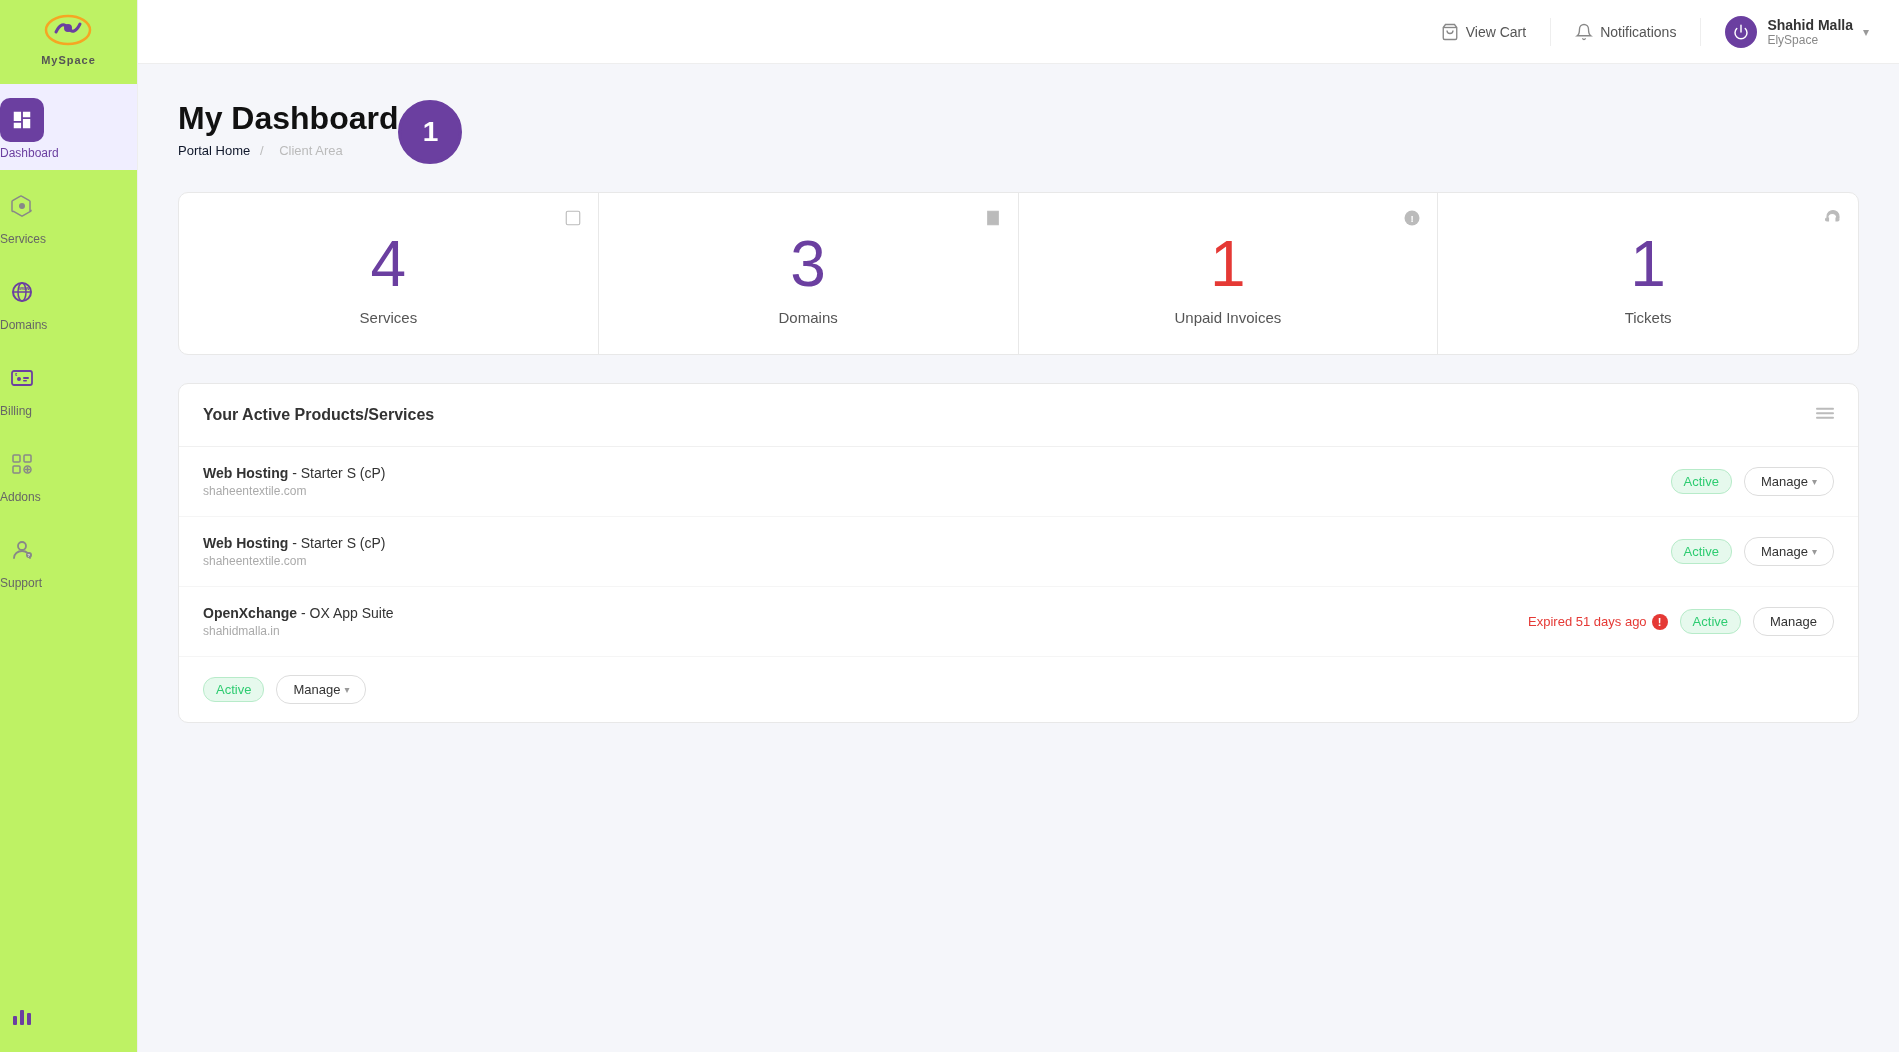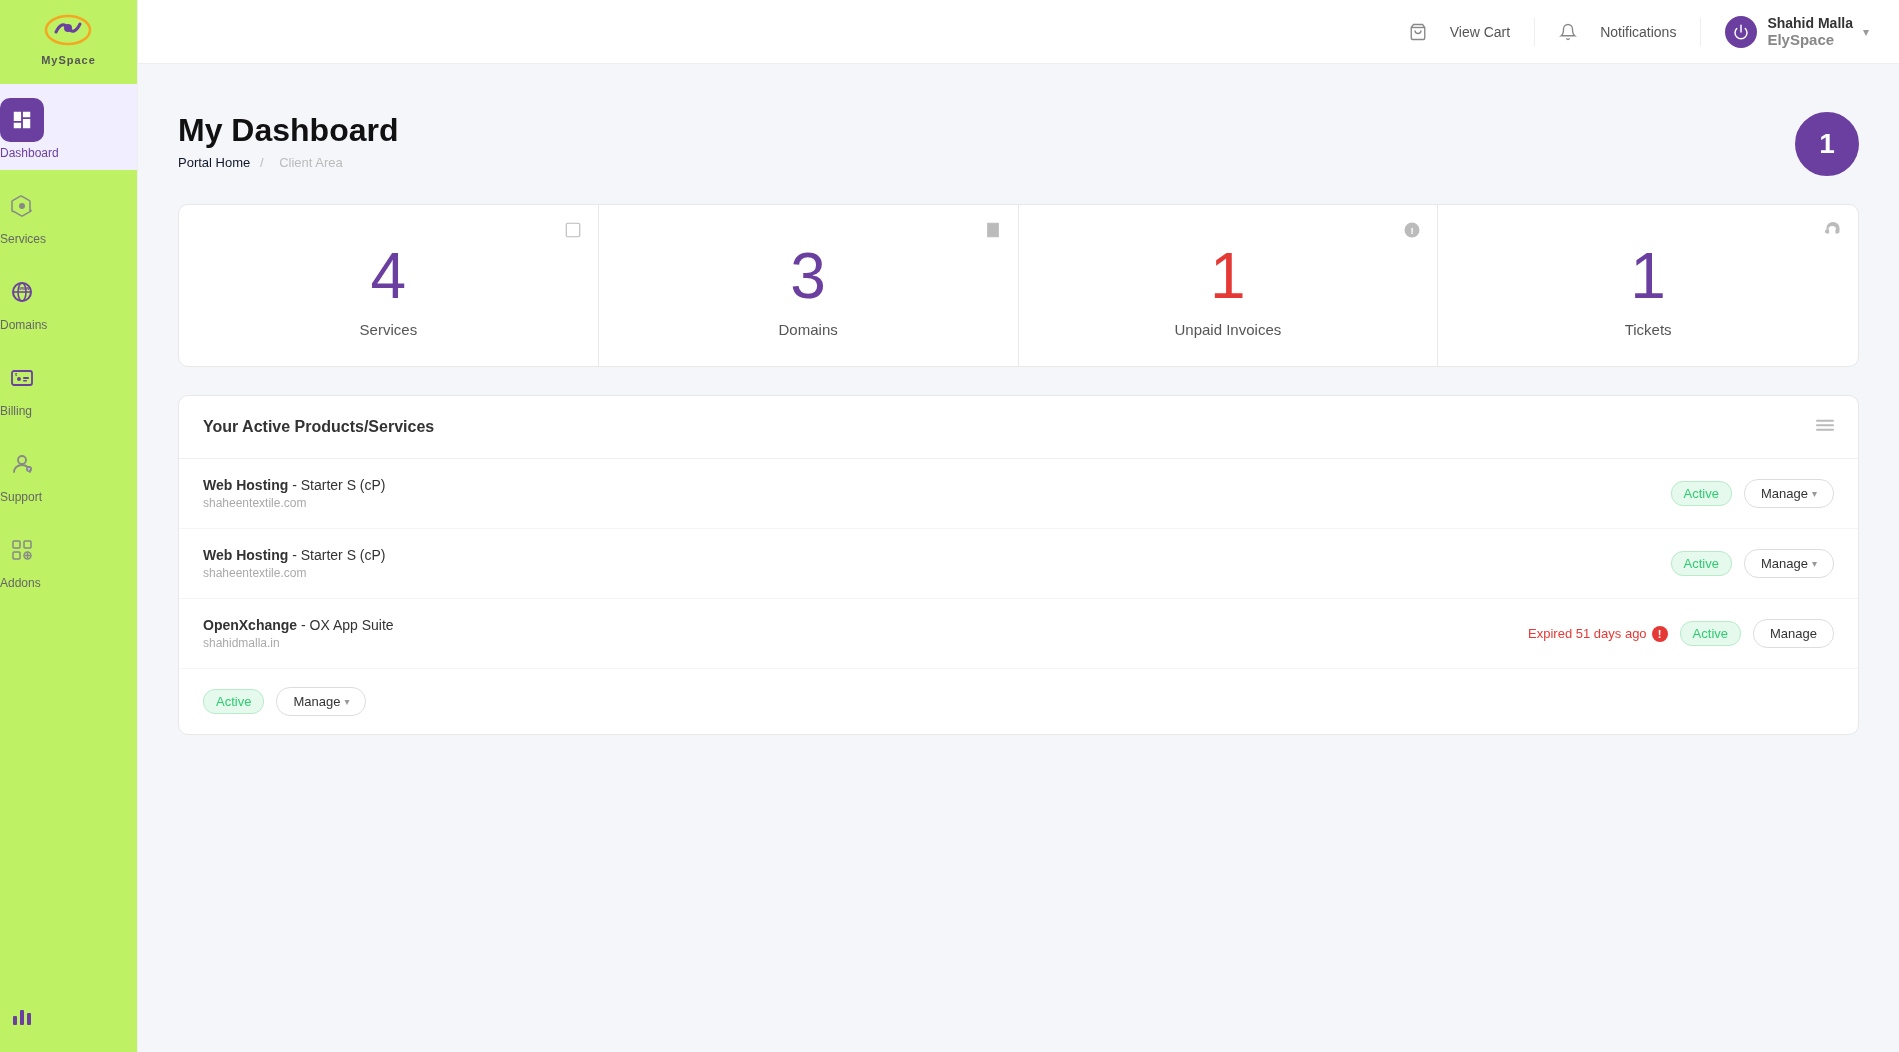--- a/index.html
+++ b/index.html
@@ -81,36 +81,36 @@
       padding: 0 30px;
       height: 64px;
       gap: 24px;
       position: sticky;
       top: 0;
       z-index: 10;
     }
     .topbar-item {
       display: flex;
       align-items: center;
-      gap: 23px;
+      gap: 7px;
       cursor: pointer;
       color: #555;
       font-size: 14px;
       font-weight: 500;
     }
     .topbar-item svg { fill: #888; }
     .topbar-divider {
       width: 1px;
       height: 28px;
       background: #eee;
     }
     .user-info { display: flex; align-items: center; gap: 10px; }
     .user-text { display: flex; flex-direction: column; }
     .user-name { font-size: 14px; font-weight: 600; color: #333; }
-    .user-company { font-size: 15px; color: #888; font-weight: bold; }
+    .user-company { font-size: 12px; color: #888; }
     .user-avatar-circle {
       width: 32px;
       height: 32px;
       border-radius: 50%;
       background: #6b3fa0;
       border: 2px solid #6b3fa0;
       display: flex;
       align-items: center;
       justify-content: center;
     }
@@ -118,23 +118,21 @@
 
     
     .content {
       padding: 36px 40px 40px;
       flex: 1;
     }
 
     .page-header {
       display: flex;
       align-items: flex-start;
-      justify-content: space-between;
       margin-bottom: 28px;
-      margin-top: 12px;
     }
     .page-title {
       font-size: 32px;
       font-weight: 800;
       color: #111;
       margin-bottom: 6px;
     }
     .breadcrumb {
       font-size: 13px;
       color: #999;
@@ -327,41 +325,41 @@
         <rect x="13" y="14" width="4" height="1.5" rx="0.75" fill="#6b3fa0"></rect>
         <text x="5" y="10" font-size="4" fill="#6b3fa0" font-weight="700">$</text>
       </svg>
     </div>
     <span class="sidebar-label">Billing</span>
   </div>
 
   <div class="sidebar-item">
     <div class="icon-wrap">
       <svg width="24" height="24" viewBox="0 0 24 24" fill="#888">
-        <circle cx="12" cy="8" r="4" stroke="#888" stroke-width="1.8" fill="none"></circle>
-        <path d="M4 20c0-4 3.6-7 8-7s8 3 8 7" stroke="#888" stroke-width="1.8" fill="none" stroke-linecap="round"></path>
-        <circle cx="19" cy="17" r="3" fill="#888"></circle>
-        <text x="17.5" y="19" font-size="4" fill="#fff" font-weight="700">?</text>
-      </svg>
-    </div>
-    <span class="sidebar-label">Support</span>
-  </div>
-
-  <div class="sidebar-item">
-    <div class="icon-wrap">
-      <svg width="24" height="24" viewBox="0 0 24 24" fill="#888">
         <rect x="3" y="3" width="7" height="7" rx="1" stroke="#888" stroke-width="1.5" fill="none"></rect>
         <rect x="14" y="3" width="7" height="7" rx="1" stroke="#888" stroke-width="1.5" fill="none"></rect>
         <rect x="3" y="14" width="7" height="7" rx="1" stroke="#888" stroke-width="1.5" fill="none"></rect>
         <circle cx="17.5" cy="17.5" r="3.5" fill="none" stroke="#888" stroke-width="1.5"></circle>
         <line x1="17.5" y1="15" x2="17.5" y2="20" stroke="#888" stroke-width="1.5"></line>
         <line x1="15" y1="17.5" x2="20" y2="17.5" stroke="#888" stroke-width="1.5"></line>
       </svg>
     </div>
     <span class="sidebar-label">Addons</span>
+  </div>
+
+  <div class="sidebar-item">
+    <div class="icon-wrap">
+      <svg width="24" height="24" viewBox="0 0 24 24" fill="#888">
+        <circle cx="12" cy="8" r="4" stroke="#888" stroke-width="1.8" fill="none"></circle>
+        <path d="M4 20c0-4 3.6-7 8-7s8 3 8 7" stroke="#888" stroke-width="1.8" fill="none" stroke-linecap="round"></path>
+        <circle cx="19" cy="17" r="3" fill="#888"></circle>
+        <text x="17.5" y="19" font-size="4" fill="#fff" font-weight="700">?</text>
+      </svg>
+    </div>
+    <span class="sidebar-label">Support</span>
   </div>
 
   <div class="sidebar-item" style="margin-top:auto;">
     <div class="icon-wrap">
       <svg width="24" height="24" viewBox="0 0 24 24" fill="#888">
         <rect x="3" y="12" width="4" height="9" fill="#6b3fa0" rx="1"></rect>
         <rect x="10" y="6" width="4" height="15" fill="#6b3fa0" rx="1"></rect>
         <rect x="17" y="9" width="4" height="12" fill="#6b3fa0" rx="1"></rect>
       </svg>
     </div>

